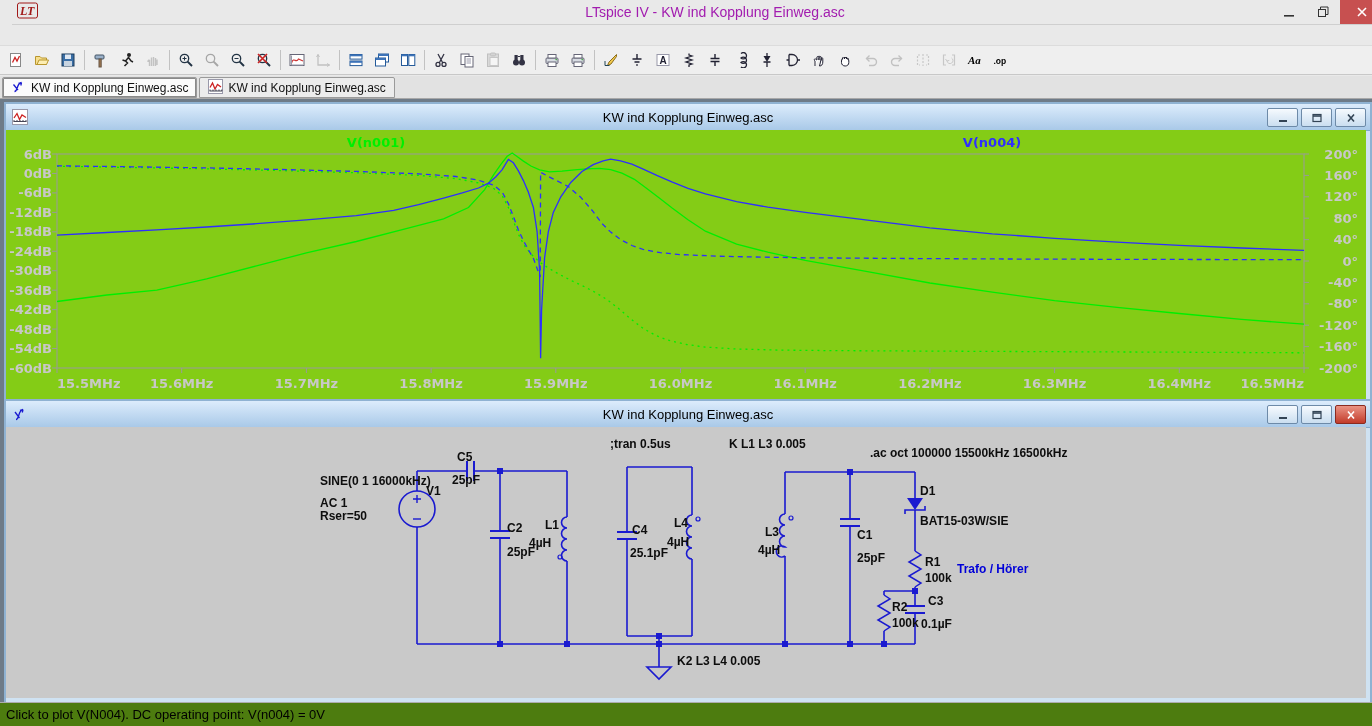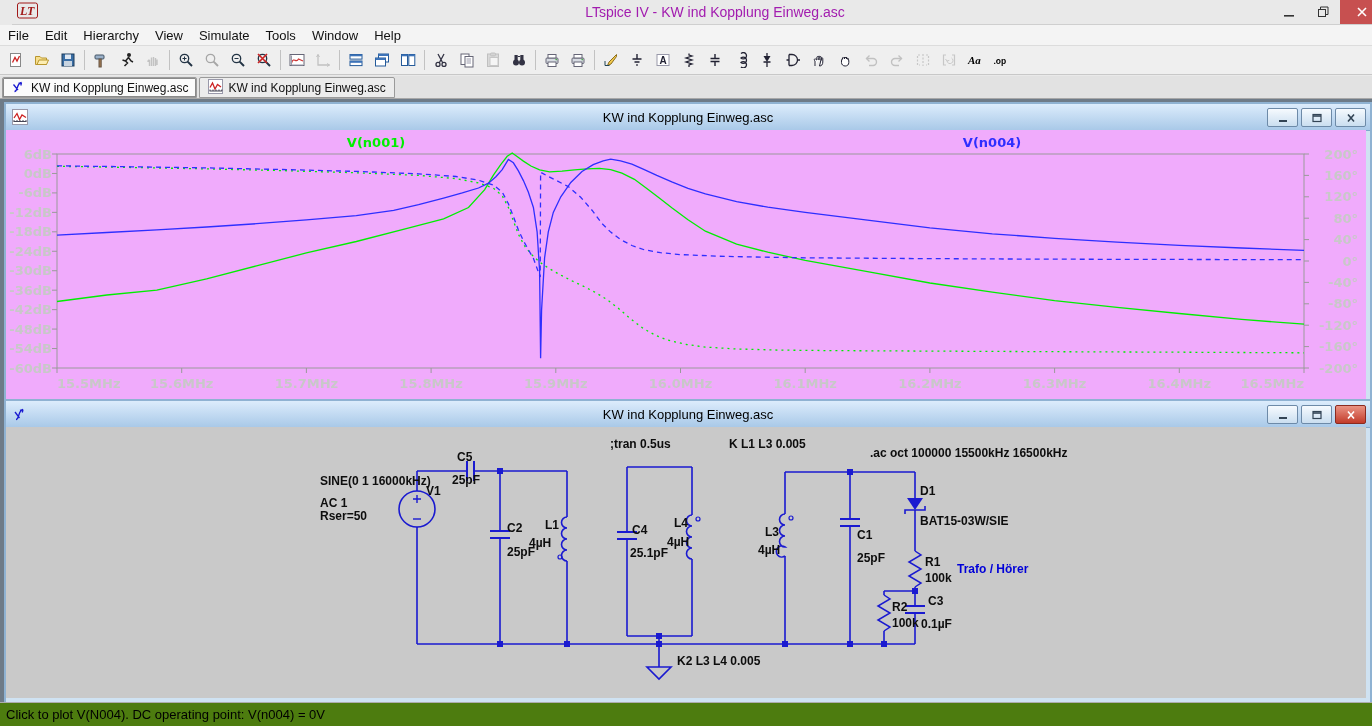--- a/index.html
+++ b/index.html
@@ -36,21 +36,21 @@
   .child{position:absolute;border:2px solid #8fb2d2;background:#cfe2f2;}
   .child-titlebar{height:26px;background:linear-gradient(#dcecfc,#a9c9e8);
                   border-bottom:1px solid #7fa7cc;position:relative;display:flex;align-items:center;}
   .child-title{position:absolute;left:0;width:100%;text-align:center;font-size:13px;color:#000;}
   .child-icon{margin-left:6px;z-index:2;display:flex;}
   .child-btns{position:absolute;right:4px;top:4px;display:flex;z-index:3;}
   .wbtn{width:29px;height:17px;border:1px solid #6d8aa8;border-radius:2px;margin-left:3px;
         background:linear-gradient(#f6fafe,#cadef0);display:flex;align-items:center;justify-content:center;}
   .wbtn.red{background:linear-gradient(#ea9384,#c23b2a);border-color:#8a2a20;}
   
-  #wave-content{position:absolute;left:0;top:26px;width:1360px;height:294px;background:#f0abfc;}
+  #wave-content{position:absolute;left:0;top:26px;width:1360px;height:294px;background:#84cc16;}
   #plot-svg text{font-family:"DejaVu Sans",sans-serif;}
   
   #schem-content{position:absolute;left:0;top:26px;width:1360px;height:271px;background:#c9c9c9;}
   #schem-svg text{font-family:"Liberation Sans",sans-serif;font-size:12px;font-weight:bold;fill:#0d0d0d;}
   
   #statusbar{position:absolute;left:0;top:702px;width:100%;height:24px;background:#4d7c0f;
              border-top:1px solid #adadad;box-sizing:border-box;font-size:13px;color:#000;
              display:flex;align-items:center;padding-left:6px;}
 </style>
 </head>
@@ -79,30 +79,20 @@
           </svg>
         </div>
       <div class="appbtn close">
           <svg width="16" height="16">
             <path d="M4 4 L12 12 M12 4 L4 12" stroke="#fff" stroke-width="1.6"></path>
           </svg>
         </div>
     </div>
   </div>
 
-  <div id="menubar">
-      <span class="menu-item">File</span>
-      <span class="menu-item">Edit</span>
-      <span class="menu-item">Hierarchy</span>
-      <span class="menu-item">View</span>
-      <span class="menu-item">Simulate</span>
-      <span class="menu-item">Tools</span>
-      <span class="menu-item">Window</span>
-      <span class="menu-item">Help</span>
-    </div>
 
   <div id="toolbar">
       <div class="tbtn">
         <svg width="16" height="16" viewBox="0 0 16 16">
           <rect x="2.5" y="1.5" width="10" height="13" fill="#fff" stroke="#888"></rect>
           <path d="M4.5 10.5 L7 5.5 L9 9 L11.5 4" stroke="#c22" fill="none" stroke-width="1.3"></path>
         </svg>
       </div>
       <div class="tbtn">
         <svg width="16" height="16" viewBox="0 0 16 16">

